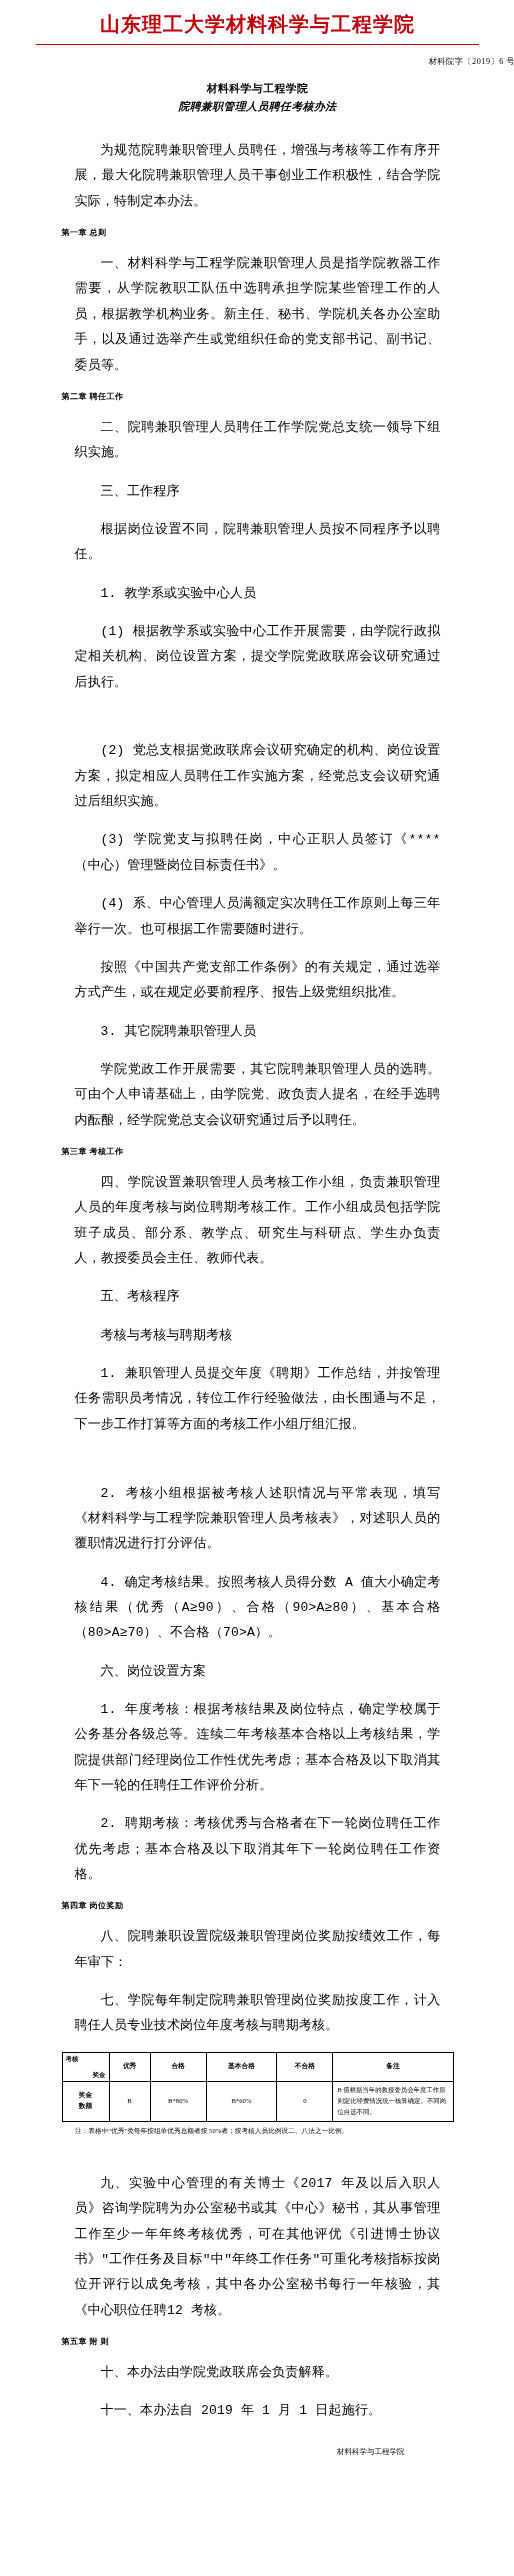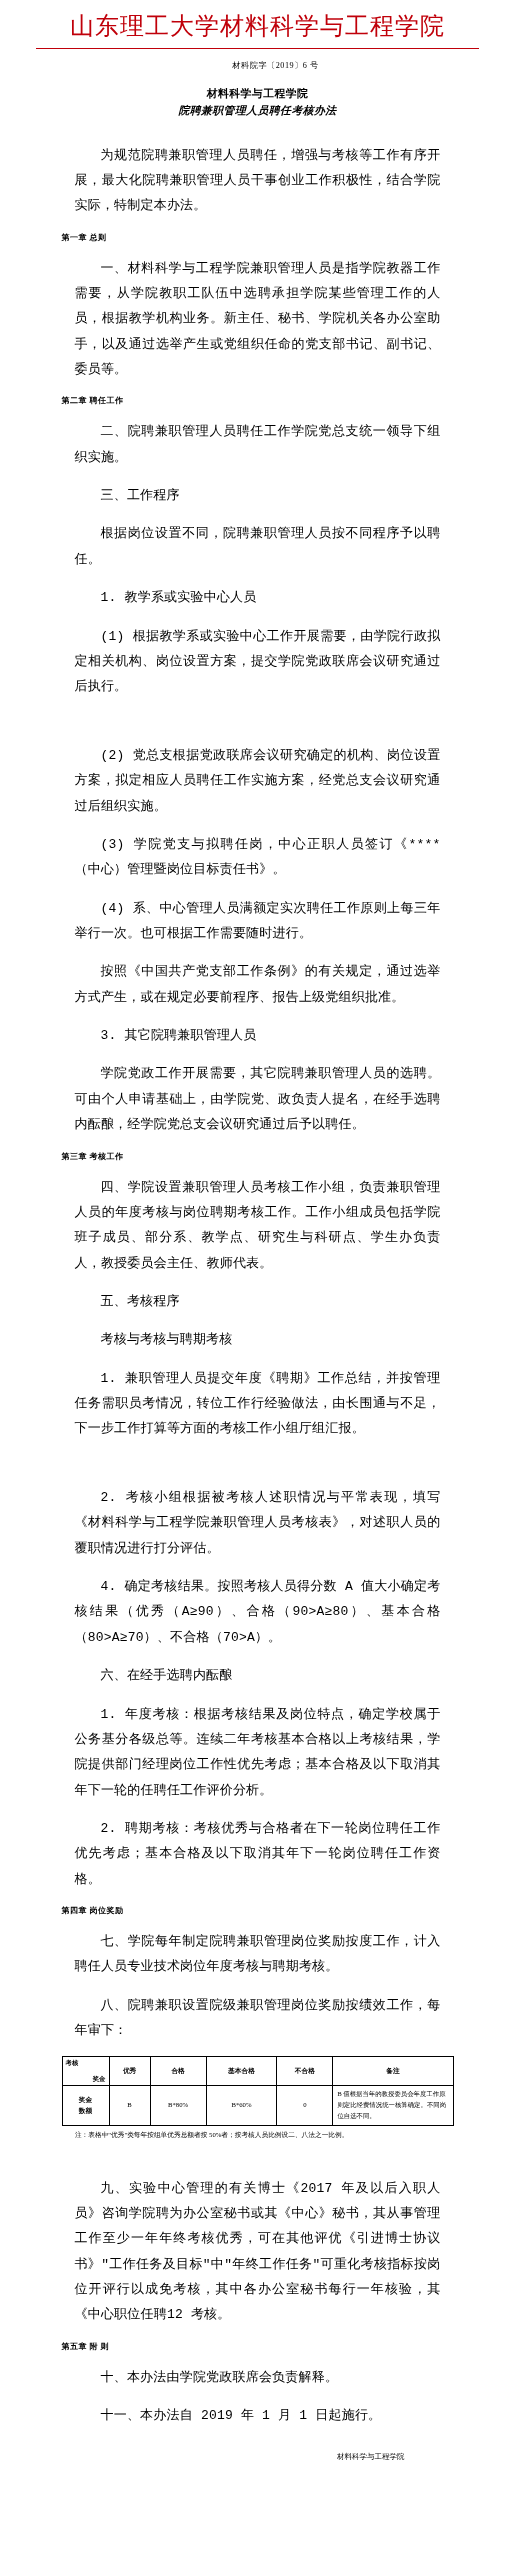--- a/index.html
+++ b/index.html
@@ -22,34 +22,34 @@
   
   .banner {
     width: 100%;
     box-sizing: border-box;
     padding: 13.4px 0 0 0;
     text-align: center;
   }
   .banner-title {
     color: #c0000a;
     font-family: "Liberation Serif", "DejaVu Serif", serif;
-    font-weight: normal;
-    font-size: 24px;
+    font-weight: bold;
+    font-size: 20px;
     letter-spacing: 1px;
     line-height: 1.15;
     white-space: nowrap;
   }
   .banner-rule {
     width: 86%;
     margin: 7.2px auto 0 auto;
     border: 0;
     border-top: 1.5px solid #c0000a;
   }
   .doc-number {
-    text-align: center;
+    text-align: right;
     font-size: 8.2px;
     margin-top: 11.3px;
     letter-spacing: 0.5px;
     margin-left: 36px;
   }
   
   .doc-body {
     width: 392px;
     margin: 13.4px auto 0 auto;
   }
@@ -189,28 +189,28 @@
     <div class="section-head">第三章 考核工作</div>
     <p class="para">四、学院设置兼职管理人员考核工作小组，负责兼职管理人员的年度考核与岗位聘期考核工作。工作小组成员包括学院班子成员、部分系、教学点、研究生与科研点、学生办负责人，教授委员会主任、教师代表。</p>
     <p class="para">五、考核程序</p>
     <p class="para">考核与考核与聘期考核</p>
     <p class="para">1. 兼职管理人员提交年度《聘期》工作总结，并按管理任务需职员考情况，转位工作行经验做法，由长围通与不足，下一步工作打算等方面的考核工作小组厅组汇报。</p>
 
     <div class="gap-lg"></div>
 
     <p class="para">2. 考核小组根据被考核人述职情况与平常表现，填写《材料科学与工程学院兼职管理人员考核表》，对述职人员的覆职情况进行打分评估。</p>
     <p class="para">4. 确定考核结果。按照考核人员得分数 A 值大小确定考核结果（优秀（A≥90）、合格（90&gt;A≥80）、基本合格（80&gt;A≥70）、不合格（70&gt;A）。</p>
-    <p class="para">六、在经手选聘内酝酿</p>
+    <p class="para">六、岗位设置方案</p>
     <p class="para">1. 年度考核：根据考核结果及岗位特点，确定学校属于公务基分各级总等。连续二年考核基本合格以上考核结果，学院提供部门经理岗位工作性优先考虑；基本合格及以下取消其年下一轮的任聘任工作评价分析。</p>
     <p class="para">2. 聘期考核：考核优秀与合格者在下一轮岗位聘任工作优先考虑；基本合格及以下取消其年下一轮岗位聘任工作资格。</p>
     <p class="para"></p>
 
     <div class="section-head">第四章 岗位奖励</div>
+    <p class="para">八、院聘兼职设置院级兼职管理岗位奖励按绩效工作，每年审下：</p>
     <p class="para">七、学院每年制定院聘兼职管理岗位奖励按度工作，计入聘任人员专业技术岗位年度考核与聘期考核。</p>
-    <p class="para">八、院聘兼职设置院级兼职管理岗位奖励按绩效工作，每年审下：</p>
 
     <div class="tbl-wrap">
       <table class="grade-table">
         <thead>
           <tr>
             <th class="corner">
               <div class="corner-inner">
                 <span class="c-top">考核</span>
                 <span class="c-bottom">奖金</span>
               </div>

